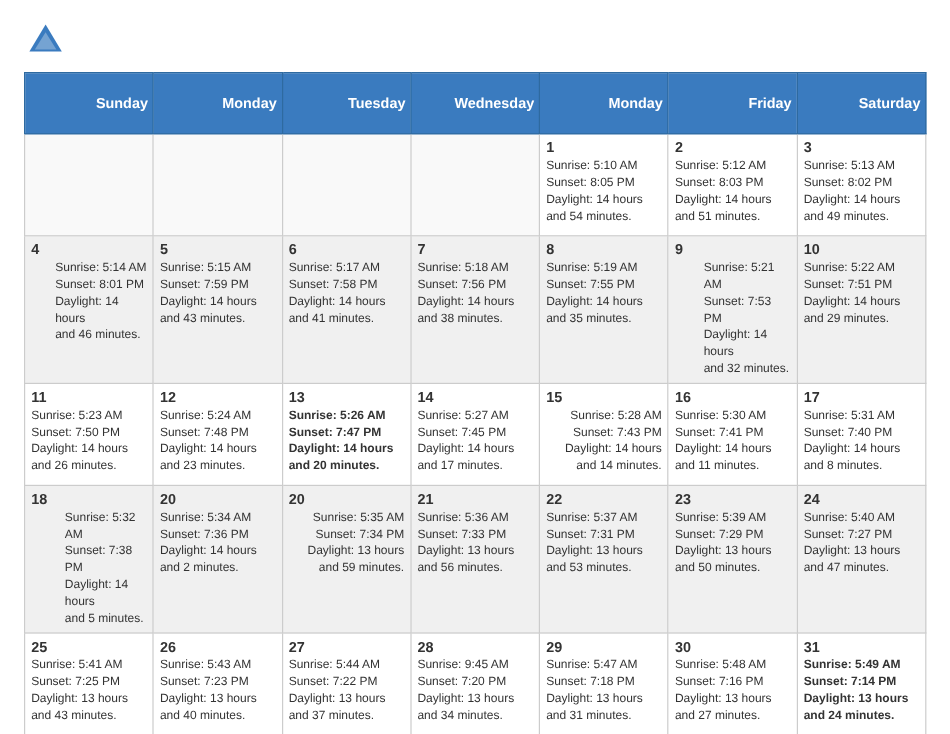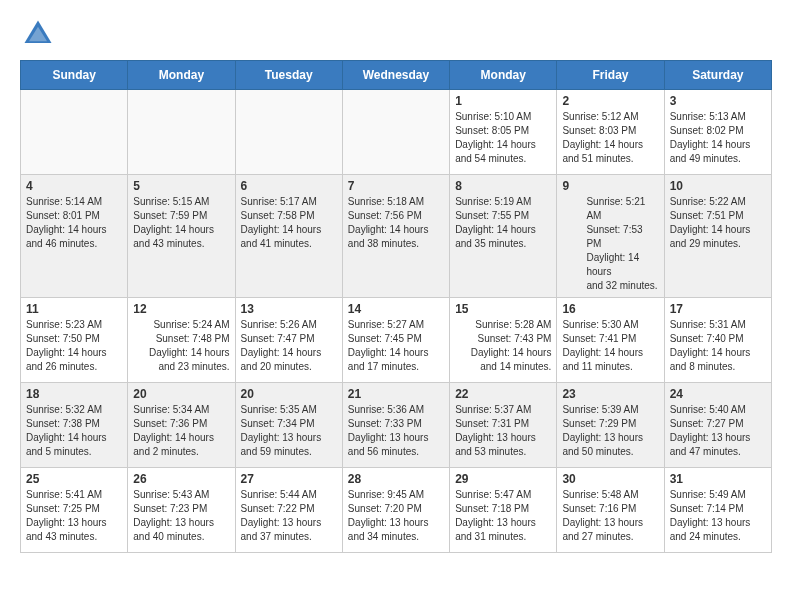--- a/index.html
+++ b/index.html
@@ -45,22 +45,22 @@
       color: #555;
     }
     .calendar {
       width: 100%;
       border-collapse: collapse;
       font-size: 11px;
     }
     .calendar th {
       background-color: #3a7bbf;
       color: white;
-      padding: 7px 4px;
-      text-align: center;
+      padding: 18px 4px;
+      text-align: right;
       font-size: 12px;
       font-weight: bold;
       border: 1px solid #2e6aa0;
     }
     .calendar td {
       border: 1px solid #ccc;
       vertical-align: top;
       padding: 4px 5px;
       width: calc(100% / 7);
       height: 80px;
@@ -143,21 +143,21 @@
           <div class="day-number">3</div>
           <div class="day-info" style="white-space: pre-line;">Sunrise: 5:13 AM
 Sunset: 8:02 PM
 Daylight: 14 hours
 and 49 minutes.</div>
         </td>
       </tr>
       <tr class="week-row">
         <td class="shaded">
           <div class="day-number">4</div>
-          <div class="day-info" style="white-space: pre-line;">Sunrise: 5:14 AM
+          <div class="day-info" style="white-space: pre-line; margin-left: 20px;">Sunrise: 5:14 AM
 Sunset: 8:01 PM
 Daylight: 14 hours
 and 46 minutes.</div>
         </td>
         <td class="shaded">
           <div class="day-number">5</div>
           <div class="day-info" style="white-space: pre-line;">Sunrise: 5:15 AM
 Sunset: 7:59 PM
 Daylight: 14 hours
 and 43 minutes.</div>
@@ -201,28 +201,28 @@
       <tr class="week-row">
         <td>
           <div class="day-number">11</div>
           <div class="day-info" style="white-space: pre-line;">Sunrise: 5:23 AM
 Sunset: 7:50 PM
 Daylight: 14 hours
 and 26 minutes.</div>
         </td>
         <td>
           <div class="day-number">12</div>
-          <div class="day-info" style="white-space: pre-line; text-align: right;">Sunrise: 5:24 AM
+          <div class="day-info" style="white-space: pre-line;">Sunrise: 5:24 AM
 Sunset: 7:48 PM
 Daylight: 14 hours
 and 23 minutes.</div>
         </td>
         <td>
           <div class="day-number">13</div>
-          <div class="day-info" style="white-space: pre-line;">Sunrise: 5:26 AM
+          <div class="day-info" style="white-space: pre-line; font-weight: bold;">Sunrise: 5:26 AM
 Sunset: 7:47 PM
 Daylight: 14 hours
 and 20 minutes.</div>
         </td>
         <td>
           <div class="day-number">14</div>
           <div class="day-info" style="white-space: pre-line;">Sunrise: 5:27 AM
 Sunset: 7:45 PM
 Daylight: 14 hours
 and 17 minutes.</div>
@@ -245,35 +245,35 @@
           <div class="day-number">17</div>
           <div class="day-info" style="white-space: pre-line;">Sunrise: 5:31 AM
 Sunset: 7:40 PM
 Daylight: 14 hours
 and 8 minutes.</div>
         </td>
       </tr>
       <tr class="week-row">
         <td class="shaded">
           <div class="day-number">18</div>
-          <div class="day-info" style="white-space: pre-line;">Sunrise: 5:32 AM
+          <div class="day-info" style="white-space: pre-line; margin-left: 28px;">Sunrise: 5:32 AM
 Sunset: 7:38 PM
 Daylight: 14 hours
 and 5 minutes.</div>
         </td>
         <td class="shaded">
           <div class="day-number">20</div>
           <div class="day-info" style="white-space: pre-line;">Sunrise: 5:34 AM
 Sunset: 7:36 PM
 Daylight: 14 hours
 and 2 minutes.</div>
         </td>
         <td class="shaded">
           <div class="day-number">20</div>
-          <div class="day-info" style="white-space: pre-line;">Sunrise: 5:35 AM
+          <div class="day-info" style="white-space: pre-line; text-align: right;">Sunrise: 5:35 AM
 Sunset: 7:34 PM
 Daylight: 13 hours
 and 59 minutes.</div>
         </td>
         <td class="shaded">
           <div class="day-number">21</div>
           <div class="day-info" style="white-space: pre-line;">Sunrise: 5:36 AM
 Sunset: 7:33 PM
 Daylight: 13 hours
 and 56 minutes.</div>
@@ -338,20 +338,20 @@
         </td>
         <td>
           <div class="day-number">30</div>
           <div class="day-info" style="white-space: pre-line;">Sunrise: 5:48 AM
 Sunset: 7:16 PM
 Daylight: 13 hours
 and 27 minutes.</div>
         </td>
         <td>
           <div class="day-number">31</div>
-          <div class="day-info" style="white-space: pre-line;">Sunrise: 5:49 AM
+          <div class="day-info" style="white-space: pre-line; font-weight: bold;">Sunrise: 5:49 AM
 Sunset: 7:14 PM
 Daylight: 13 hours
 and 24 minutes.</div>
         </td>
       </tr>
     </tbody>
 </table>
 
 </body></html>

